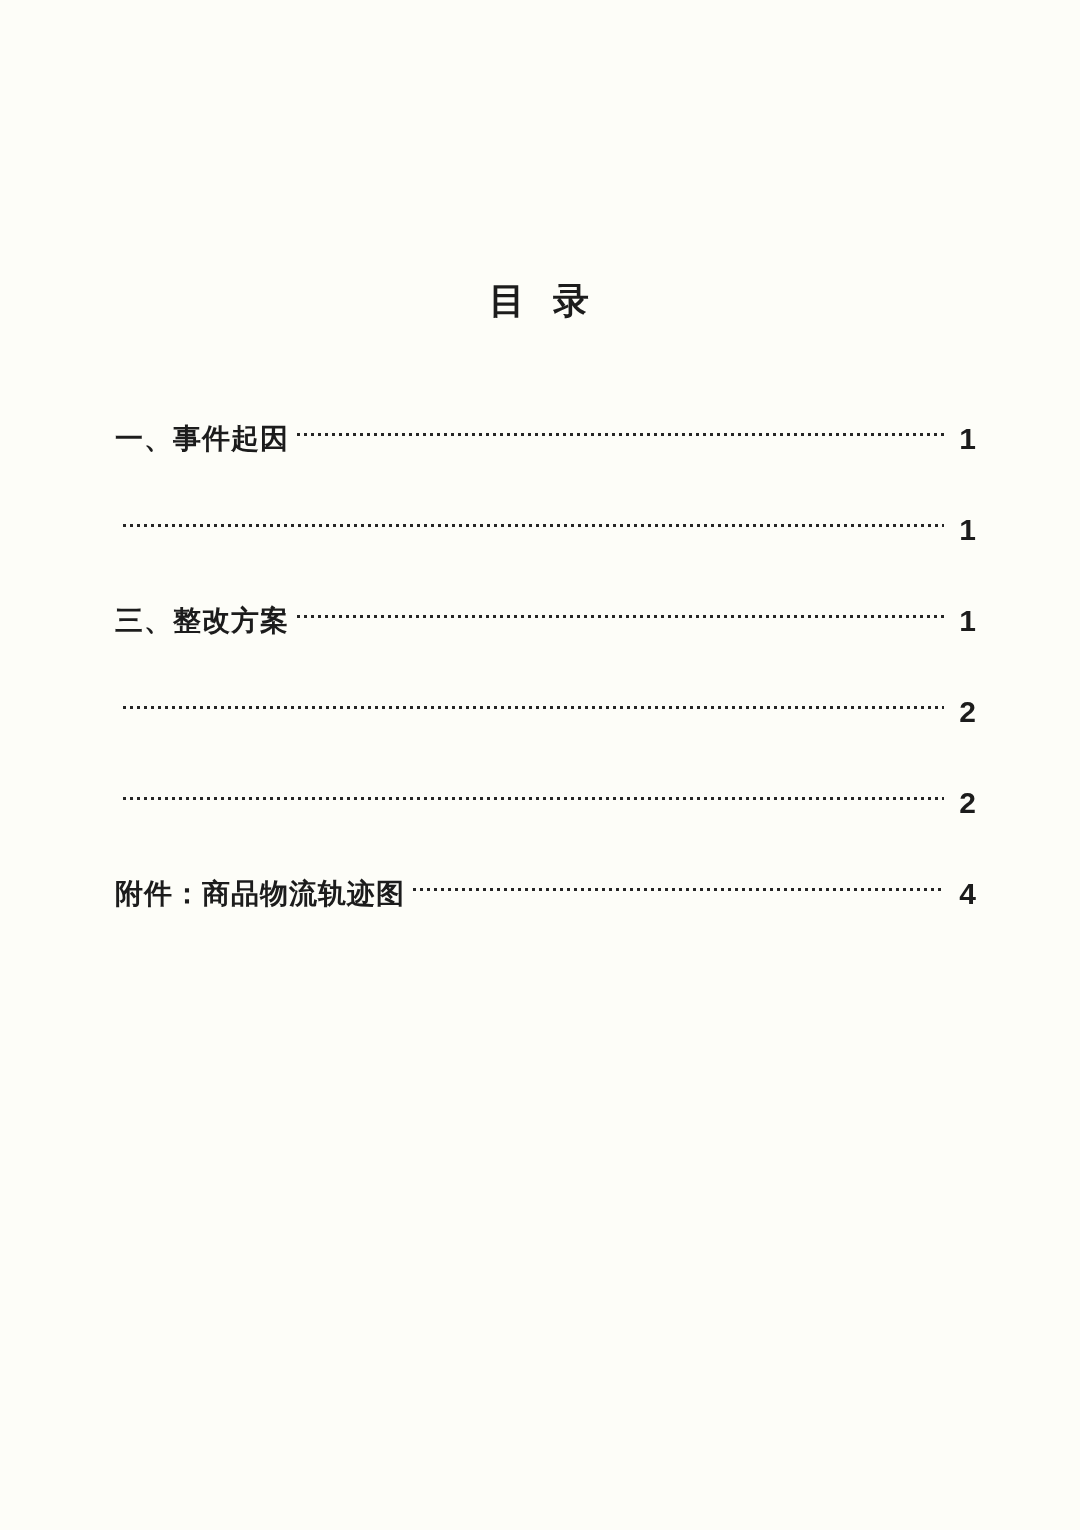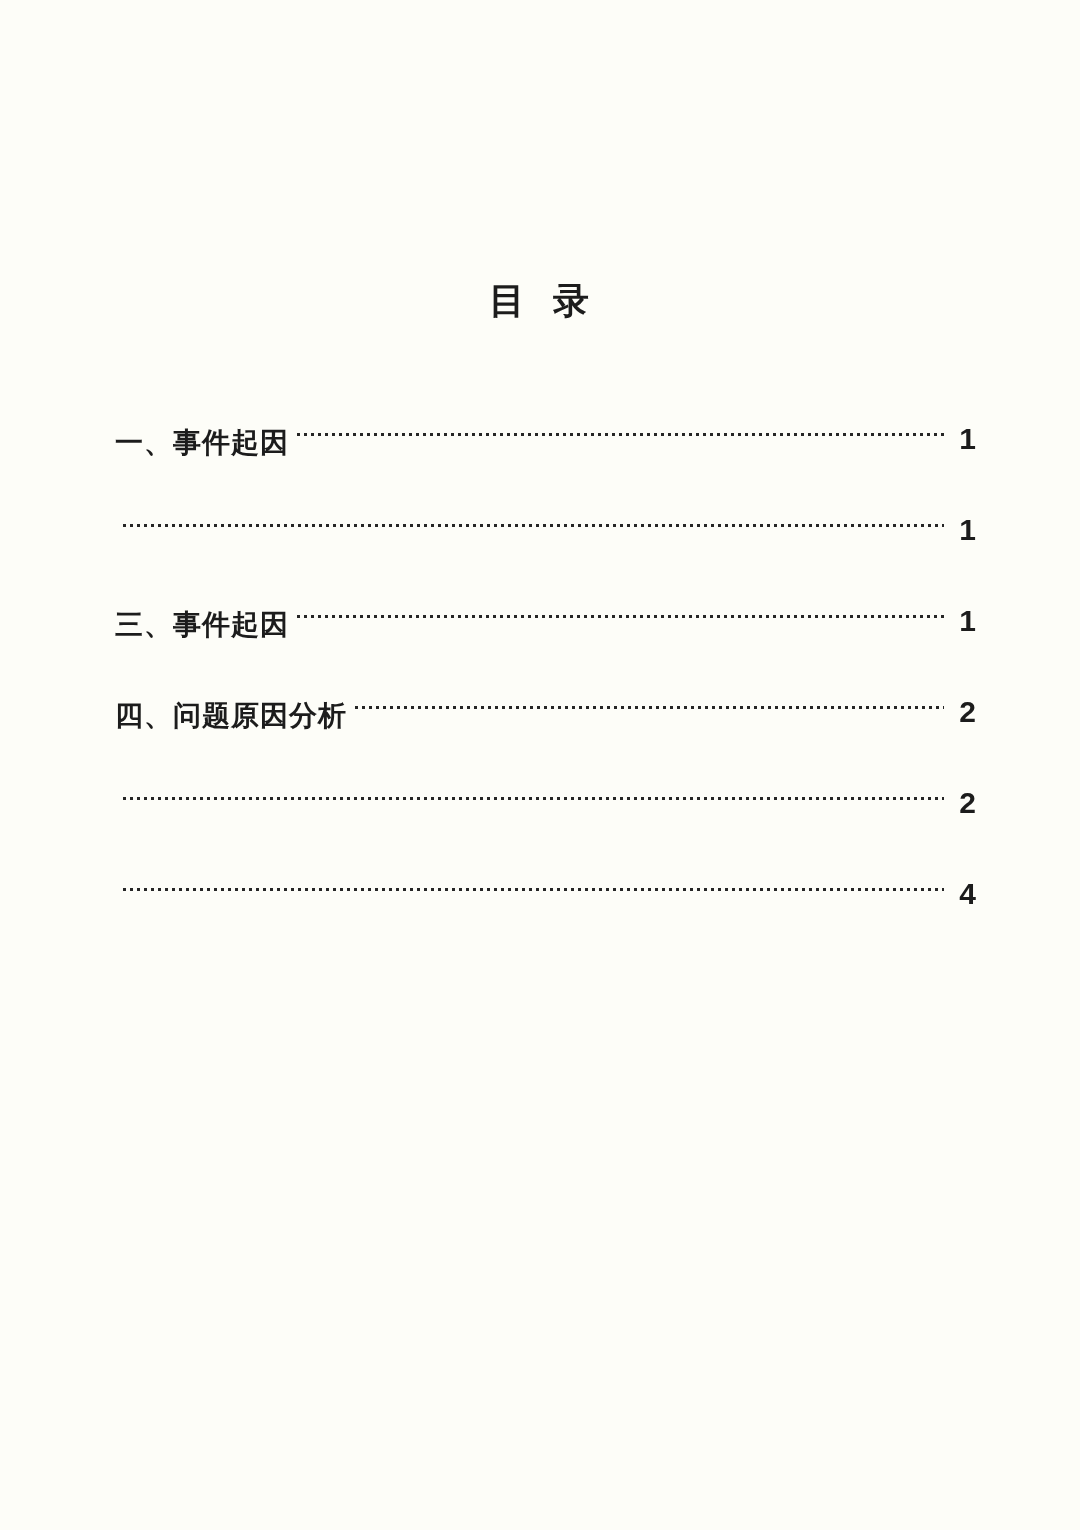--- a/index.html
+++ b/index.html
@@ -33,21 +33,21 @@
     letter-spacing: 2px;
   }
   .toc {
     position: absolute;
     top: 424px;
     left: 115px;
     right: 104px;
   }
   .toc-row {
     display: flex;
-    align-items: flex-start;
+    align-items: center;
     height: 29px;
     margin-bottom: 62px; 
   }
   .toc-label {
     font-size: 28px;
     font-weight: bold;
     white-space: nowrap;
     letter-spacing: 1px;
   }
   .toc-dots {
@@ -79,34 +79,34 @@
     <span class="toc-dots"></span>
     <span class="toc-page">1</span>
   </div>
 
   <div class="toc-row">
     <span class="toc-dots"></span>
     <span class="toc-page">1</span>
   </div>
 
   <div class="toc-row">
-    <span class="toc-label">三、事件起因</span>
+    <span class="toc-label">三、整改方案</span>
     <span class="toc-dots"></span>
     <span class="toc-page">1</span>
   </div>
 
   <div class="toc-row">
-    <span class="toc-label">四、问题原因分析</span>
     <span class="toc-dots"></span>
     <span class="toc-page">2</span>
   </div>
 
   <div class="toc-row">
     <span class="toc-dots"></span>
     <span class="toc-page">2</span>
   </div>
 
   <div class="toc-row">
+    <span class="toc-label">附件：商品物流轨迹图</span>
     <span class="toc-dots"></span>
     <span class="toc-page">4</span>
   </div>
 </div>
 </div>
 
 </body></html>

